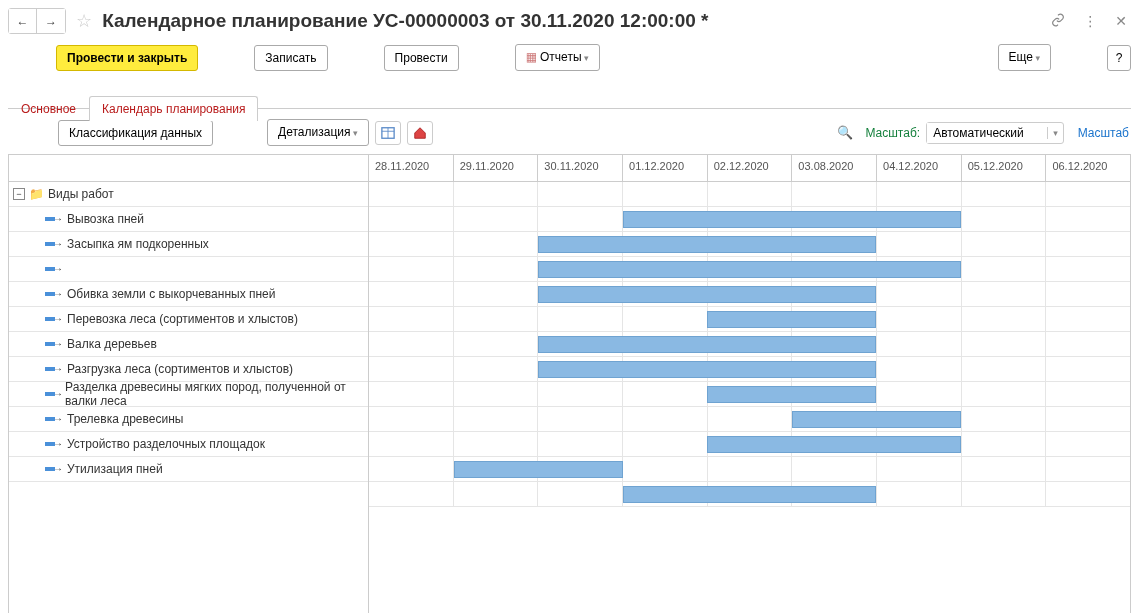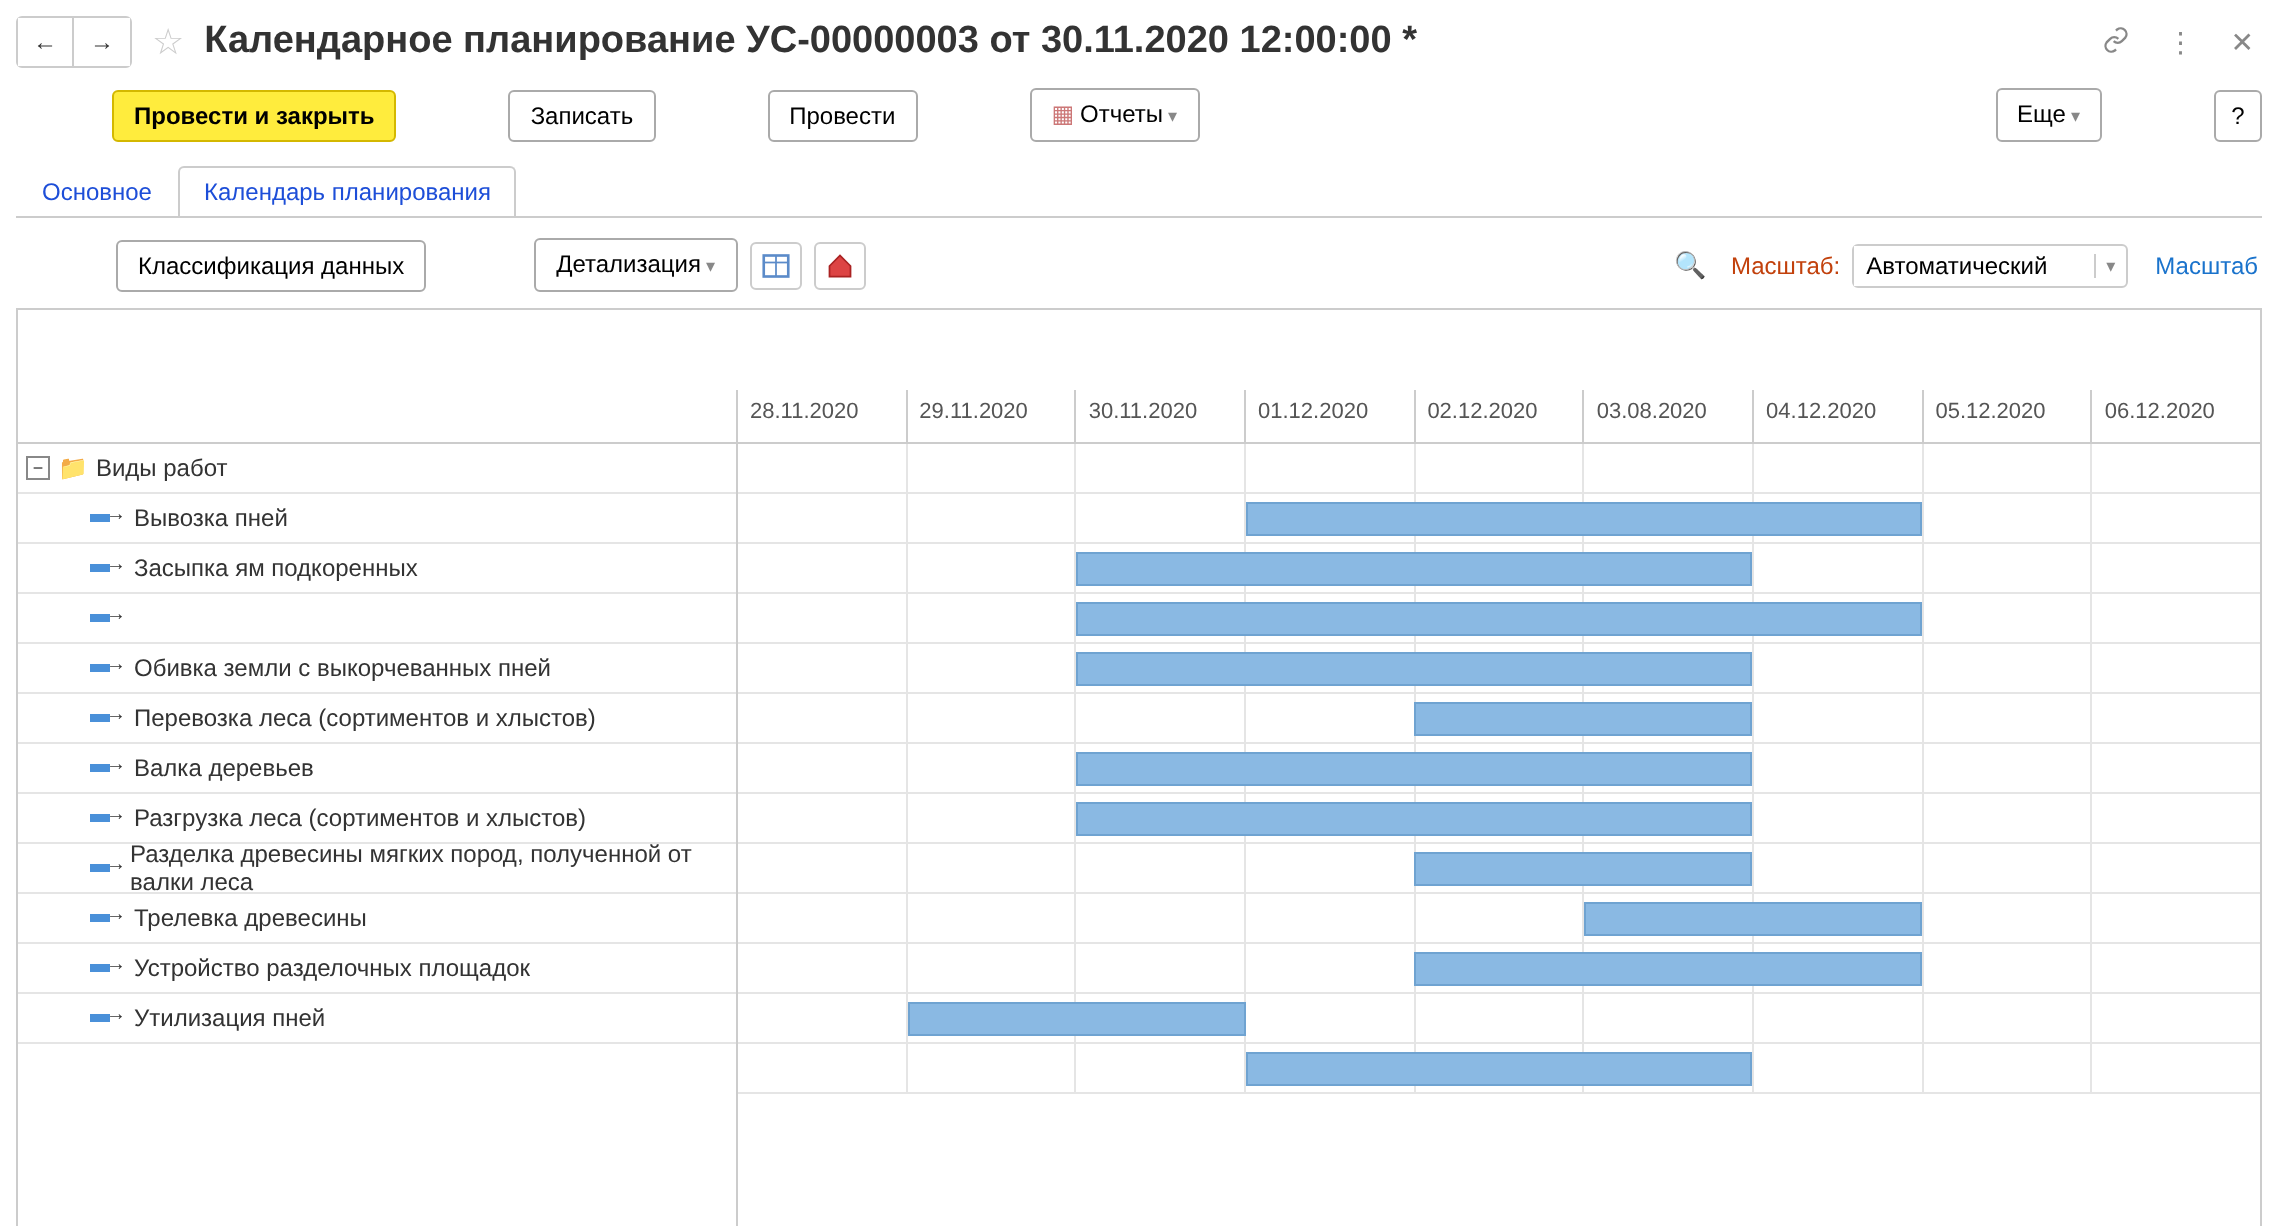--- a/index.html
+++ b/index.html
@@ -16,35 +16,35 @@
 
 .toolbar-row { display: flex; align-items: center; gap: 8px; margin-bottom: 12px; }
 .btn { border: 1px solid #aaa; background: #fff; padding: 4px 10px; border-radius: 3px; cursor: pointer; font-size: 12px; line-height: 16px; margin-left: 48px; }
 .btn-yellow { background: #ffec3d; border-color: #d4b800; font-weight: bold; }
 .btn-dropdown::after { content: " ▾"; font-size: 9px; color: #888; }
 .report-icon { color: #c77; margin-right: 3px; }
 .toolbar-spacer { flex: 1; }
 .btn-help { width: 24px; padding: 4px 0; text-align: center; }
 
 .tabs-row { display: flex; border-bottom: 1px solid #ccc; margin-bottom: 10px; }
-.tab { padding: 5px 12px; cursor: pointer; color: #1d4ed8; border: 1px solid transparent; border-bottom: none; position: relative; top: 0; }
+.tab { padding: 5px 12px; cursor: pointer; color: #b91c1c; border: 1px solid transparent; border-bottom: none; position: relative; top: 13px; }
 .tab.active { border-color: #ccc; background: #fff; border-radius: 3px 3px 0 0; }
 
 .second-toolbar { display: flex; align-items: center; gap: 6px; margin-bottom: 8px; padding: 0 2px; }
 .icon-btn { border: 1px solid #ccc; background: #fff; width: 26px; height: 24px; display: flex; align-items: center; justify-content: center; border-radius: 3px; cursor: pointer; }
 .second-spacer { flex: 1; }
-.scale-label { color: #c2410c; margin-left: 6px; }
+.scale-label { color: #15803d; margin-left: 6px; }
 .scale-select { display: flex; align-items: center; border: 1px solid #ccc; border-radius: 3px; }
 .scale-select input { border: none; width: 120px; padding: 3px 6px; font-size: 12px; outline: none; }
 .scale-select .dd { border-left: 1px solid #ccc; padding: 1px 5px; cursor: pointer; color: #888; font-size: 9px; }
 .change-link { color: #1a73cc; margin-left: 8px; cursor: pointer; }
 .mag-icon { color: #888; font-size: 13px; }
 
 .gantt-wrap { border: 1px solid #ccc; }
-.gantt-header { display: flex; border-bottom: 1px solid #ccc; margin-top: 40px; }
+.gantt-header { display: flex; border-bottom: 1px solid #ccc; }
 .left-col { width: 360px; min-width: 360px; border-right: 1px solid #ccc; }
 .left-header-cell { height: 26px; border-bottom: 0; }
 .date-cols { flex: 1; display: flex; }
 .date-col { flex: 1; border-left: 1px solid #ccc; padding: 5px 6px; font-size: 11px; color: #555; }
 .date-col:first-child { border-left: none; }
 
 .gantt-body { display: flex; }
 .left-body { width: 360px; min-width: 360px; border-right: 1px solid #ccc; }
 .right-body { flex: 1; position: relative; }
 

